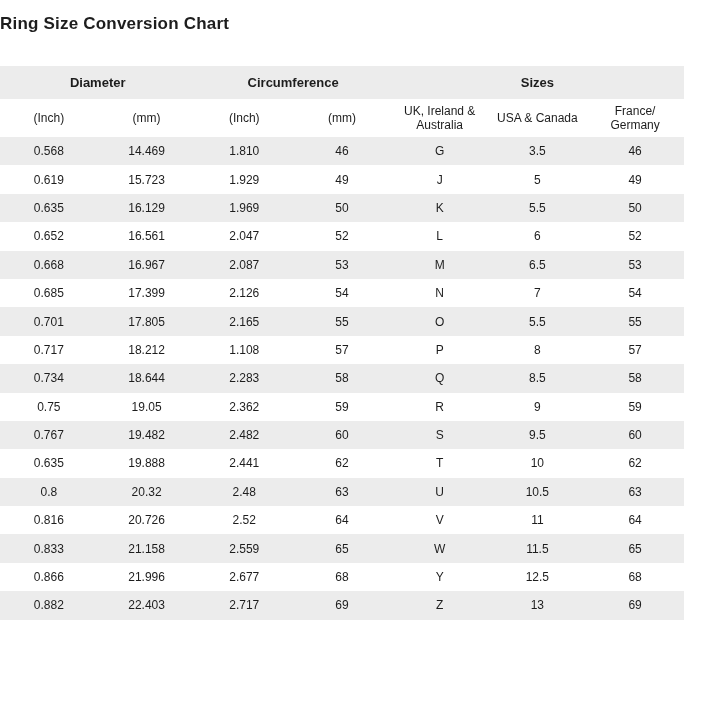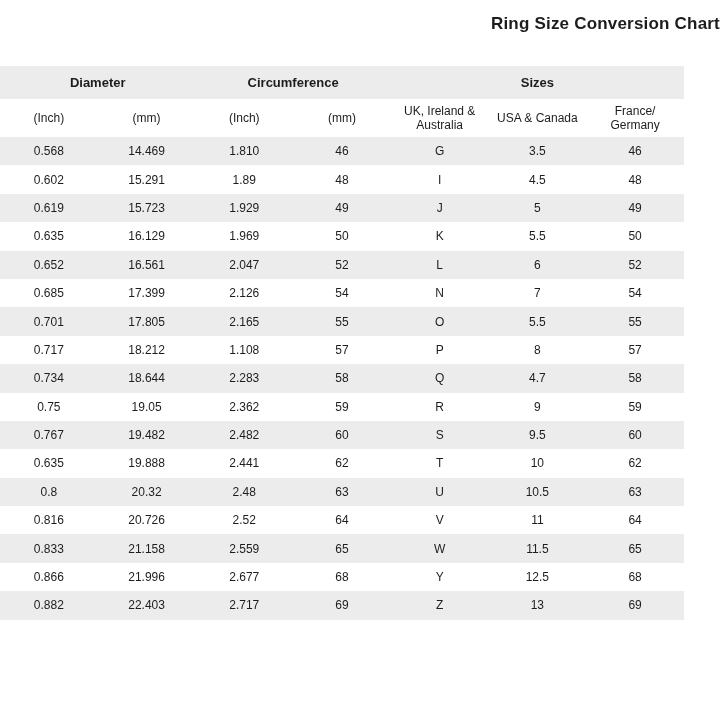--- a/index.html
+++ b/index.html
@@ -17,21 +17,21 @@
     font-family: "Liberation Sans", sans-serif;
     color: var(--text);
     overflow: hidden;
   }
   h1.page-title {
     margin: 0;
     padding: 13px 0 0;
     font-size: 17px;
     line-height: 21px;
     font-weight: 700;
-    text-align: right;
+    text-align: left;
     letter-spacing: 0.2px;
   }
   table.ring-table {
     width: 684px;
     margin-top: 32px;
     border-collapse: collapse;
     table-layout: fixed;
   }
   table.ring-table col { width: 14.2857%; }
   th, td {
@@ -97,29 +97,20 @@
         <tr>
           <td>0.568</td>
           <td>14.469</td>
           <td>1.810</td>
           <td>46</td>
           <td>G</td>
           <td>3.5</td>
           <td>46</td>
         </tr>
         <tr>
-          <td>0.602</td>
-          <td>15.291</td>
-          <td>1.89</td>
-          <td>48</td>
-          <td>I</td>
-          <td>4.5</td>
-          <td>48</td>
-        </tr>
-        <tr>
           <td>0.619</td>
           <td>15.723</td>
           <td>1.929</td>
           <td>49</td>
           <td>J</td>
           <td>5</td>
           <td>49</td>
         </tr>
         <tr>
           <td>0.635</td>
@@ -133,20 +124,29 @@
         <tr>
           <td>0.652</td>
           <td>16.561</td>
           <td>2.047</td>
           <td>52</td>
           <td>L</td>
           <td>6</td>
           <td>52</td>
         </tr>
         <tr>
+          <td>0.668</td>
+          <td>16.967</td>
+          <td>2.087</td>
+          <td>53</td>
+          <td>M</td>
+          <td>6.5</td>
+          <td>53</td>
+        </tr>
+        <tr>
           <td>0.685</td>
           <td>17.399</td>
           <td>2.126</td>
           <td>54</td>
           <td>N</td>
           <td>7</td>
           <td>54</td>
         </tr>
         <tr>
           <td>0.701</td>
@@ -165,21 +165,21 @@
           <td>P</td>
           <td>8</td>
           <td>57</td>
         </tr>
         <tr>
           <td>0.734</td>
           <td>18.644</td>
           <td>2.283</td>
           <td>58</td>
           <td>Q</td>
-          <td>4.7</td>
+          <td>8.5</td>
           <td>58</td>
         </tr>
         <tr>
           <td>0.75</td>
           <td>19.05</td>
           <td>2.362</td>
           <td>59</td>
           <td>R</td>
           <td>9</td>
           <td>59</td>

